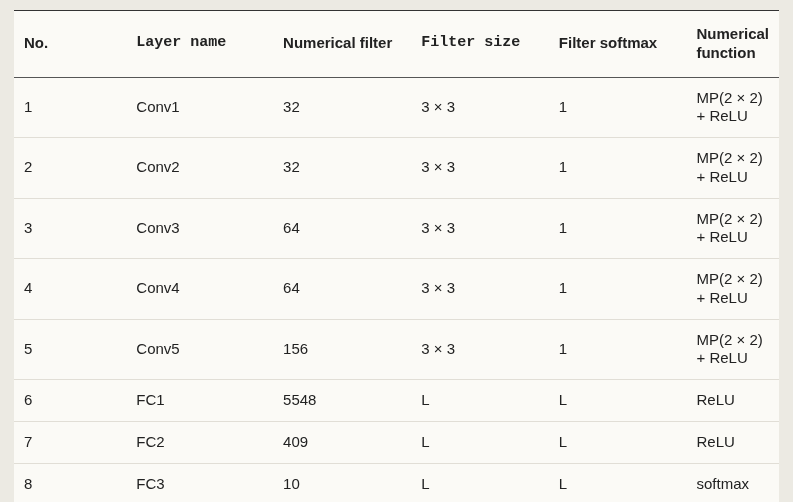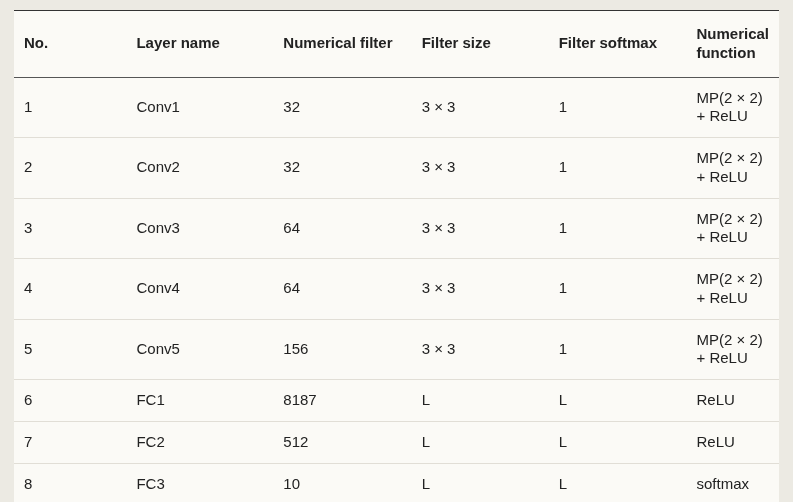--- a/index.html
+++ b/index.html
@@ -38,23 +38,23 @@
     padding: 11px 10px;
     border-bottom: 1px solid #e1ded6;
     font-size: 15px;
     vertical-align: middle;
     line-height: 1.25;
   }
   .tbl tbody tr:last-child td {
     border-bottom: none;
   }
   .col-no { width: 95px; margin-top: 48px; }
-  .col-layer { width: 130px; }
+  .col-layer { width: 130px; font-family: Liberation Mono, monospace; }
   .col-numf { width: 120px; margin-top: 32px; }
-  .col-fsize { width: 120px; }
+  .col-fsize { width: 120px; font-family: Liberation Mono, monospace; }
   .col-stride { width: 120px; }
   .col-act { width: auto; }
 </style>
 </head>
 <body>
 
 <div class="outer">
   <table class="tbl">
     <thead>
       <tr>
@@ -103,29 +103,29 @@
         <td>5</td>
         <td>Conv5</td>
         <td>156</td>
         <td>3 × 3</td>
         <td>1</td>
         <td>MP(2 × 2) + ReLU</td>
       </tr>
       <tr>
         <td>6</td>
         <td>FC1</td>
-        <td>8187</td>
+        <td>5548</td>
         <td>L</td>
         <td>L</td>
         <td>ReLU</td>
       </tr>
       <tr>
         <td>7</td>
         <td>FC2</td>
-        <td>512</td>
+        <td>409</td>
         <td>L</td>
         <td>L</td>
         <td>ReLU</td>
       </tr>
       <tr>
         <td>8</td>
         <td>FC3</td>
         <td>10</td>
         <td>L</td>
         <td>L</td>

